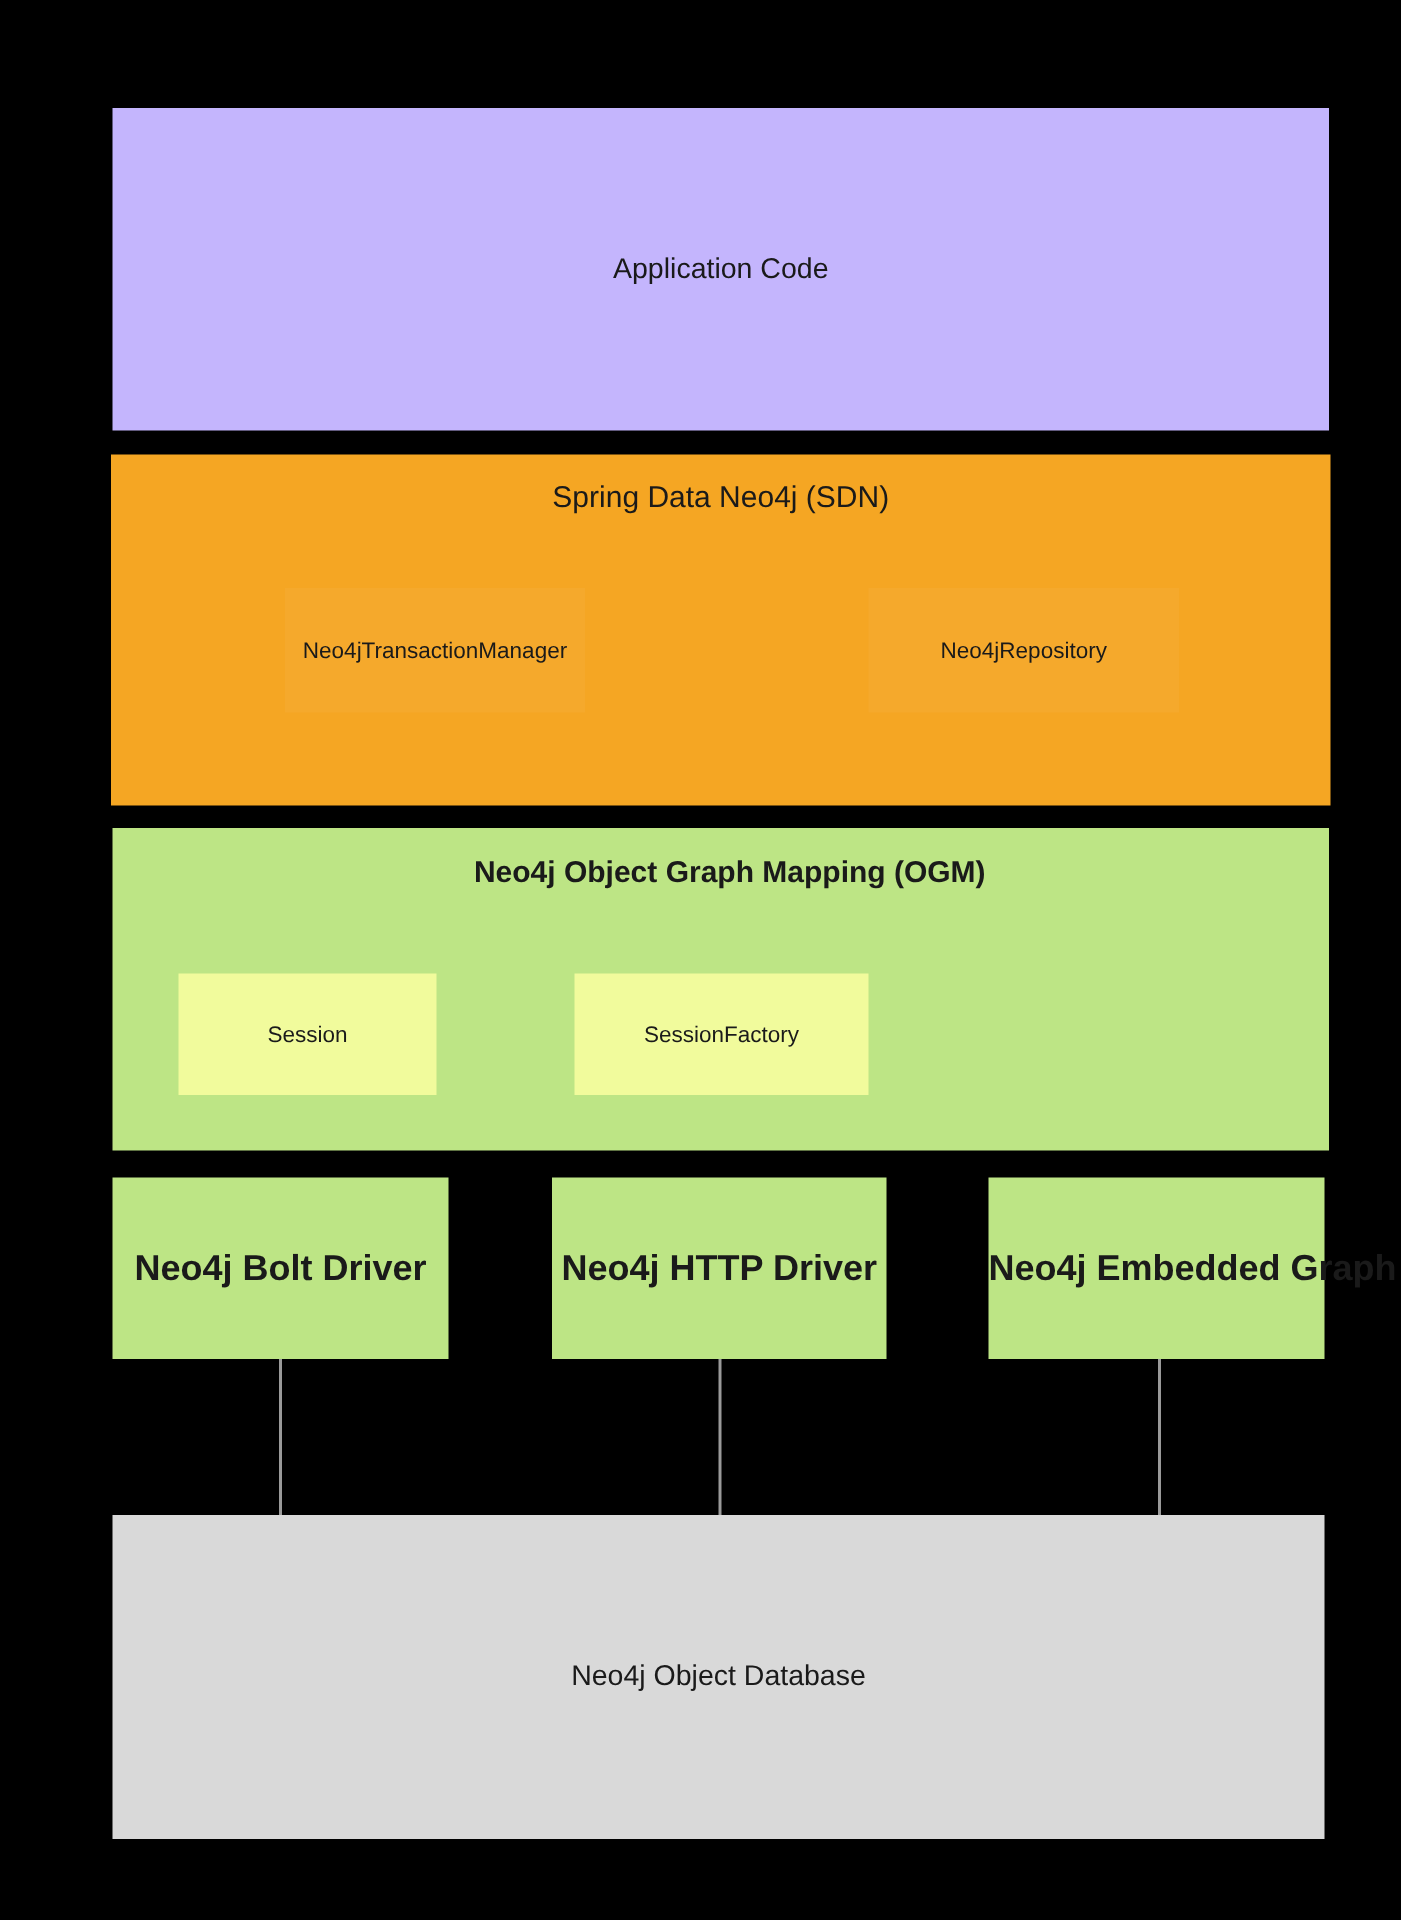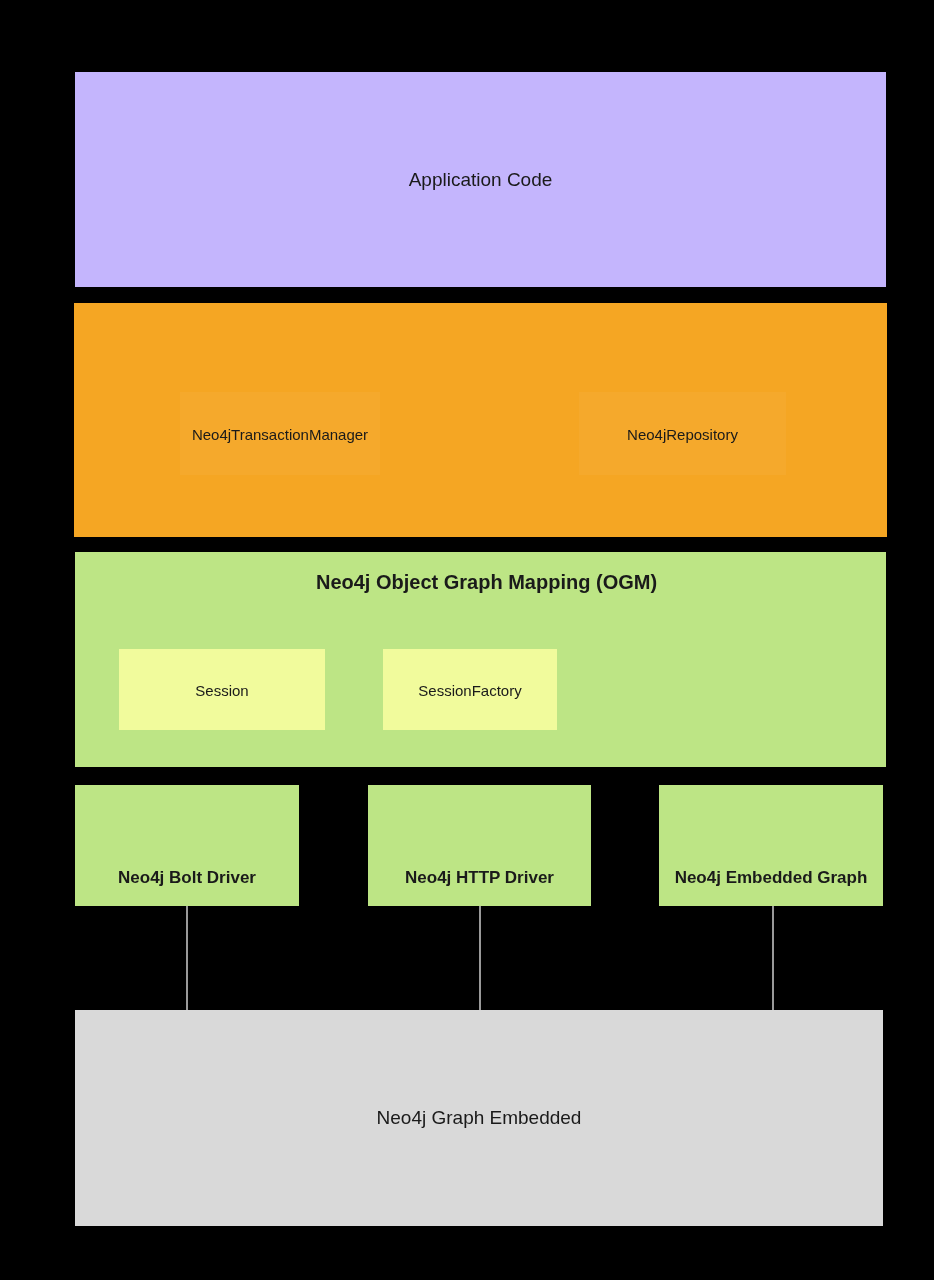--- a/index.html
+++ b/index.html
@@ -56,54 +56,53 @@
     background: #f5a623;
   }
   #sdn-layer .layer-title { top: 17px; }
   .sdn-subbox {
     position: absolute;
     top: 89px;
     height: 83px;
     background: rgba(255, 255, 255, 0.045);
     box-sizing: border-box;
   }
-  #sdn-tx { left: 106px; width: 200px; }
+  #sdn-tx { left: 116px; width: 200px; }
   #sdn-repo { left: 505px; width: 207px; }
   .sdn-subbox .centered-label { font-size: 15px; }
   
   #ogm-layer {
     left: 75px; top: 552px;
     width: 811px; height: 215px;
     background: #bde585;
   }
   #ogm-layer .layer-title { top: 18px; padding-left: 12px; }
   .ogm-subbox {
     position: absolute;
     top: 97px;
     height: 81px;
     background: #f1fb9c;
   }
-  #ogm-session { left: 44px; width: 206px; }
-  #ogm-factory { left: 308px; width: 174px; }
+  #ogm-session { left: 44px; width: 172px; }
+  #ogm-factory { left: 308px; width: 196px; }
   #ogm-config { left: 567px; width: 198px; }
   .ogm-subbox .centered-label { font-size: 15px; }
   
   .driver-box {
     position: absolute;
     top: 785px;
     height: 121px;
     background: #bde585;
   }
   #driver-bolt { left: 75px; width: 224px; }
   #driver-http { left: 368px; width: 223px; }
   #driver-embedded { left: 659px; width: 224px; }
   .driver-box .centered-label {
-    font-size: 17px;
+    font-size: 24px;
     font-weight: bold;
-    margin-top: 32px;
   }
   
   .connector {
     position: absolute;
     top: 906px;
     width: 2px;
     height: 105px;
     background: #9a9a9a;
   }
   #conn-bolt { left: 186px; }
@@ -120,20 +119,21 @@
 </head>
 <body>
 
 <div id="stage">
 
   <div class="box" id="app-code">
     <div class="centered-label">Application Code</div>
   </div>
 
   <div class="box" id="sdn-layer">
+    <div class="layer-title">Spring Data Neo4j (SDN)</div>
     <div class="sdn-subbox" id="sdn-tx">
       <div class="centered-label">Neo4jTransactionManager</div>
     </div>
     <div class="sdn-subbox" id="sdn-repo">
       <div class="centered-label">Neo4jRepository</div>
     </div>
   </div>
 
   <div class="box" id="ogm-layer">
     <div class="layer-title bold">Neo4j Object Graph Mapping (OGM)</div>
@@ -153,16 +153,16 @@
   </div>
   <div class="driver-box" id="driver-embedded">
     <div class="centered-label">Neo4j Embedded Graph</div>
   </div>
 
   <div class="connector" id="conn-bolt"></div>
   <div class="connector" id="conn-http"></div>
   <div class="connector" id="conn-embedded"></div>
 
   <div class="box" id="graph-db">
-    <div class="centered-label">Neo4j Graph Embedded</div>
+    <div class="centered-label">Neo4j Object Database</div>
   </div>
 
 </div>
 
 </body></html>

